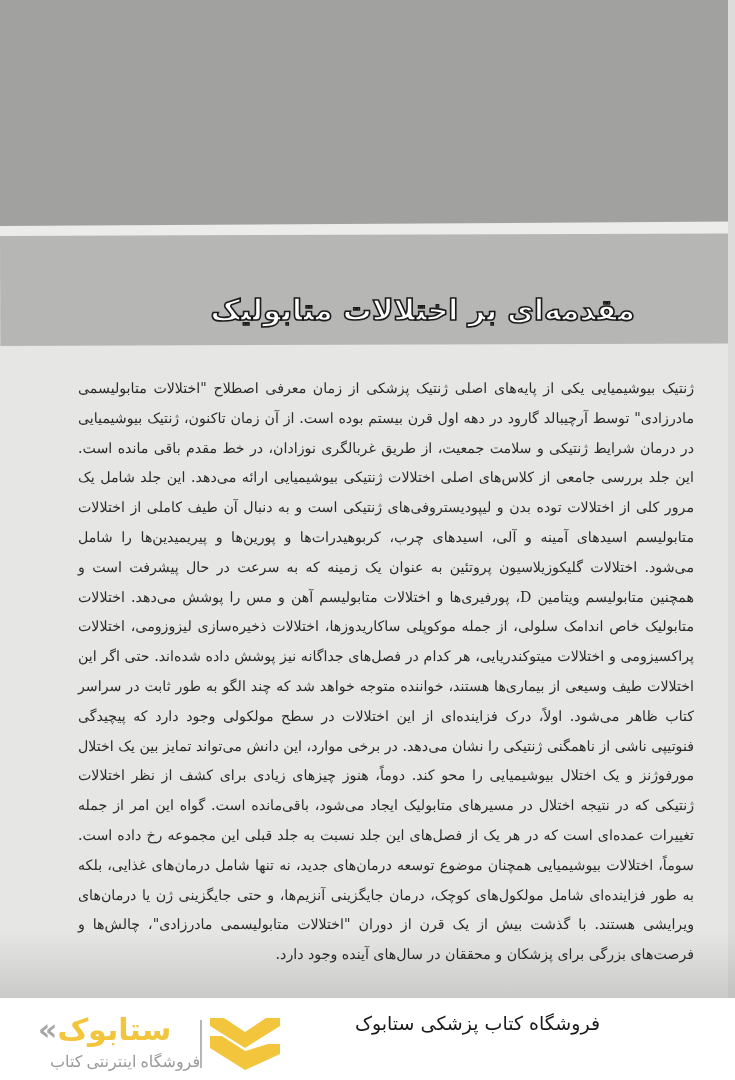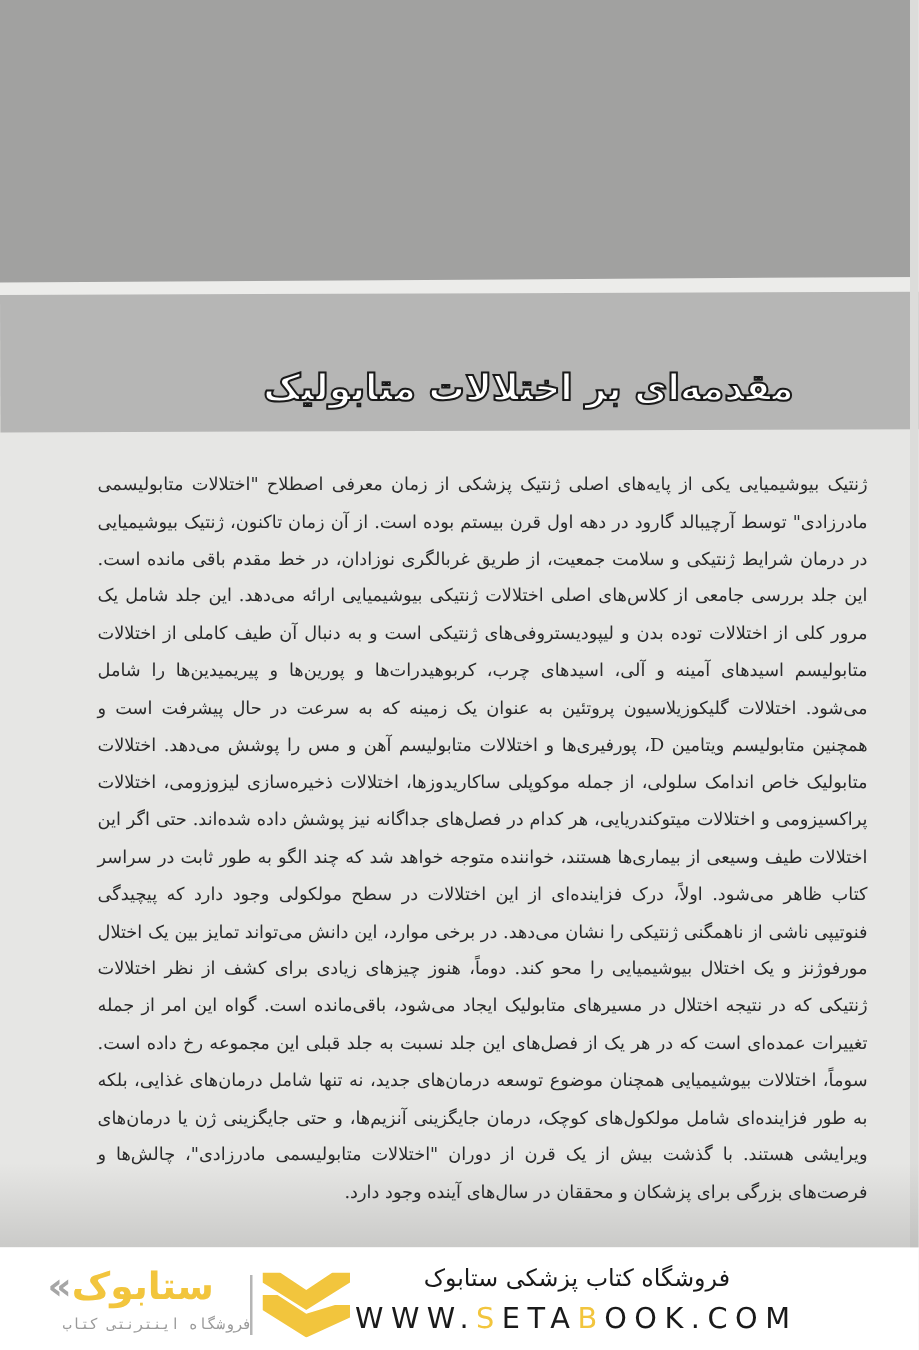--- a/index.html
+++ b/index.html
@@ -48,40 +48,40 @@
   .page-body p { margin: 16px; }
   .page-shade {
     position: absolute; left: 0; top: 930px; width: 735px; height: 68px;
     background: linear-gradient(to bottom, rgba(0,0,0,0) 0%, rgba(0,0,0,0.12) 100%);
   }
   .footer {
     position: absolute; left: 0; top: 998px; width: 656px; height: 82px;
     background: #ffffff;
   }
   .store-name {
-    position: absolute; right: 72px; top: 14px;
+    position: absolute; right: 56px; top: 14px;
     font-family: "DejaVu Sans", sans-serif; font-size: 19px; color: #1a1a1a;
     direction: rtl;
   }
   .store-url {
     position: absolute; right: 18px; top: 44px;
     font-family: "DejaVu Sans", sans-serif; font-size: 23px; color: #1a1a1a;
     letter-spacing: 6px;
   }
   .store-url .accent { color: #f2c53d; }
   .logo {
     position: absolute; left: 38px; top: 14px; width: 250px; height: 62px;
   }
   .logo-word {
     position: absolute; left: 0; top: 0; font-family: "DejaVu Sans", sans-serif;
     font-weight: bold; font-size: 30px; color: #f2c53d;
   }
   .logo-sub {
     position: absolute; left: 12px; top: 40px; direction: rtl;
-    font-family: Liberation Mono, monospace; font-size: 12px; color: #9a9a9a;
+    font-family: Liberation Serif, serif; font-size: 16px; color: #9a9a9a;
   }
   .logo-divider {
     position: absolute; left: 162px; top: 8px; width: 2px; height: 48px; background: #b5b5b5;
   }
   .logo-mark { position: absolute; left: 172px; top: 6px; }
 </style>
 </head>
 <body>
 
 <div class="photo">
@@ -106,14 +106,13 @@
     <div class="logo-sub">فروشگاه اینترنتی کتاب</div>
     <div class="logo-divider"></div>
     <svg class="logo-mark" width="70" height="52" viewBox="0 0 70 52">
       <polygon points="0,0 14,0 35,14 56,0 70,0 70,8 35,30 0,8" fill="#f2c53d"></polygon>
       <polygon points="0,14 14,14 35,28 56,14 70,14 70,22 35,44 0,22" fill="#f2c53d" opacity="0.0"></polygon>
       <polygon points="0,18 12,18 35,33 58,26 70,26 70,36 35,52 0,30" fill="#f2c53d"></polygon>
     </svg>
   </div>
 
   <div class="store-name">فروشگاه کتاب پزشکی ستابوک</div>
-  <div class="store-url"><span>WWW.</span><span class="accent">S</span><span>ETA</span><span class="accent">B</span><span>OOK.COM</span></div>
 </div>
 
 </body></html>

